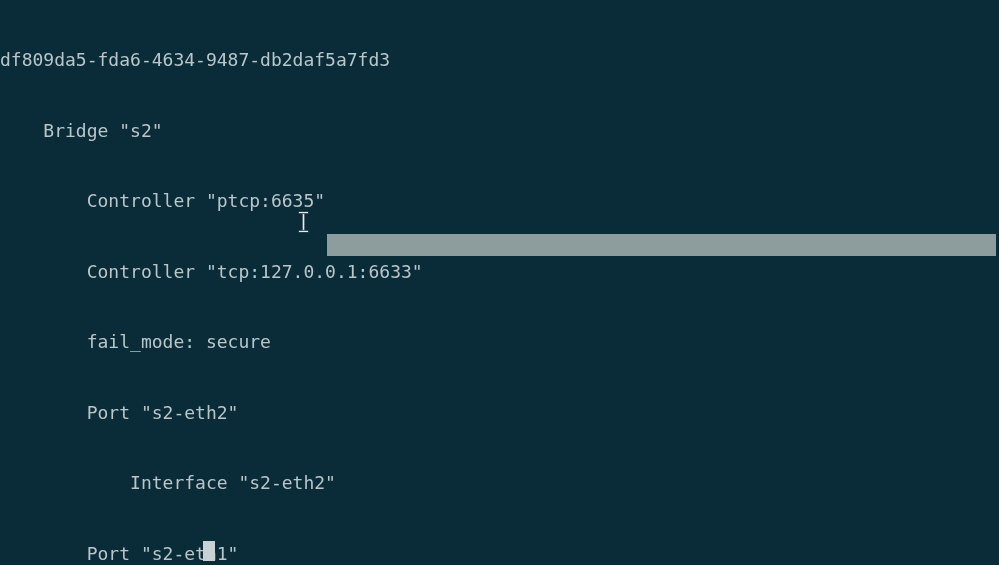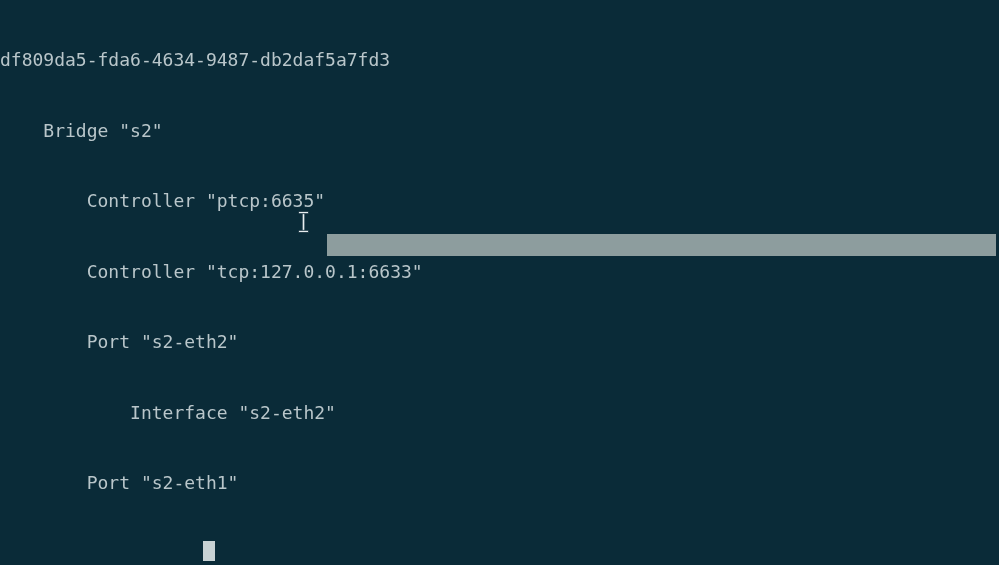--- a/index.html
+++ b/index.html
@@ -74,20 +74,21 @@
 </head>
 <body style="background: rgb(10, 43, 56);">
 
 <div id="terminal" style="background: rgb(10, 43, 56); color: rgb(185, 198, 202);">
 
   <div class="screen">
     <span class="line">df809da5-fda6-4634-9487-db2daf5a7fd3</span>
     <span class="line">    Bridge "s2"</span>
     <span class="line">        Controller "ptcp:6635"</span>
     <span class="line">        Controller "tcp:127.0.0.1:6633"</span>
+    <span class="line">        fail_mode: secure</span>
     <span class="line">        Port "s2-eth2"</span>
     <span class="line">            Interface "s2-eth2"</span>
     <span class="line">        Port "s2-eth1"</span>
     
     
     
     
     
     
     

